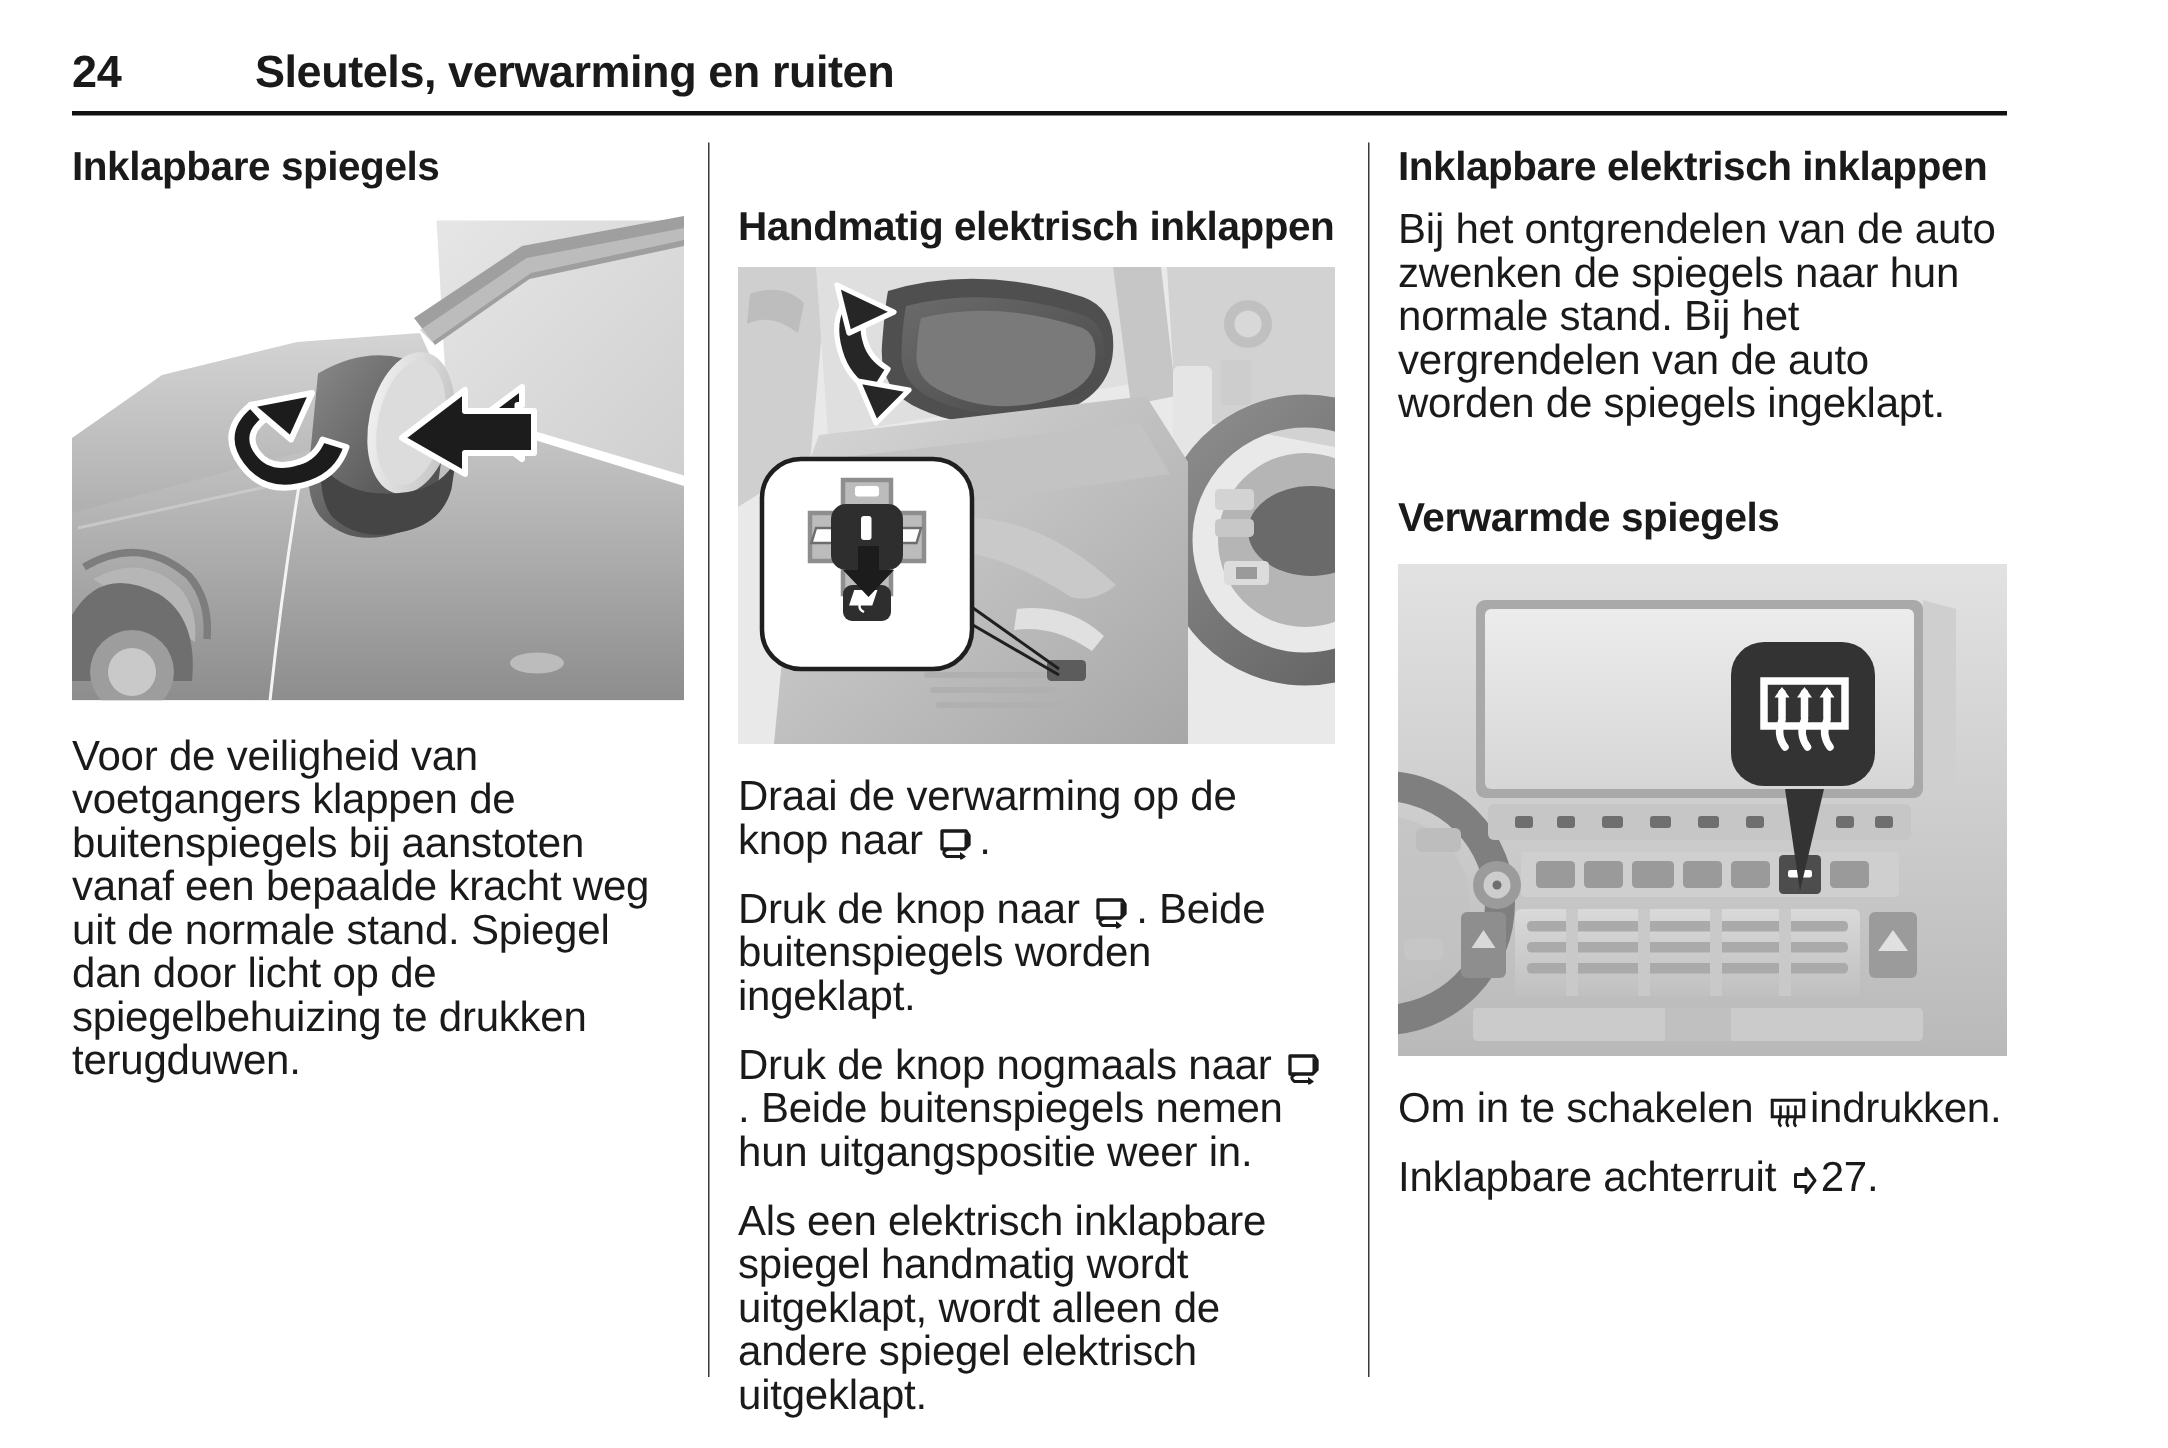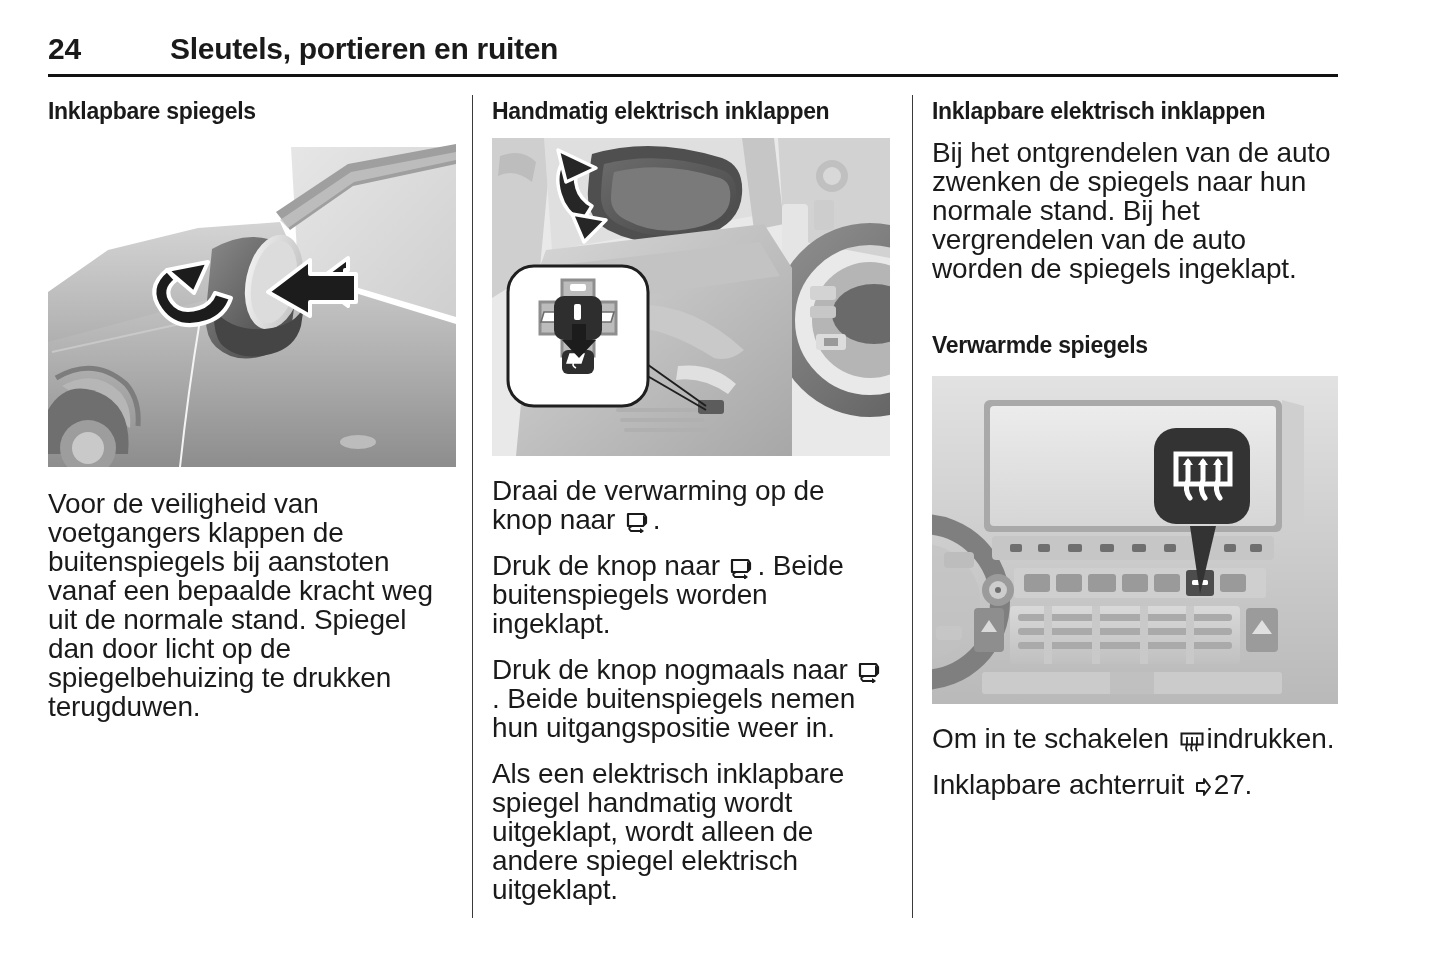--- a/index.html
+++ b/index.html
@@ -61,26 +61,26 @@
   }
   .col-sep.s1 { left: 472px; }
   .col-sep.s2 { left: 912px; }
 
   
   .column {
     position: absolute;
     top: 96px;
   }
   .col-left   { left: 48px;  width: 410px; }
-  .col-mid    { left: 492px; width: 400px; }
+  .col-mid    { left: 492px; width: 400px; margin-top: 40px; }
   .col-right  { left: 932px; width: 406px; }
 
   h2.section-title {
     margin: 0 0 16px 0;
-    font-size: 23px;
+    font-size: 27px;
     font-weight: bold;
     letter-spacing: -0.3px;
     line-height: 30px;
   }
   h2.section-title.tight { margin-bottom: 12px; }
 
   p.body {
     margin: 0 0 17px 0;
     font-size: 28px;
     line-height: 29px;
@@ -110,21 +110,21 @@
   }
   .icon-fold   { width: 26px; height: 22px; }
   .icon-defrost{ width: 26px; height: 21px; }
   .icon-xref   { width: 18px; height: 20px; vertical-align: -3px; }
 </style>
 </head>
 <body>
 
 <div class="page-header">
   <div class="page-number">24</div>
-  <div class="chapter-title">Sleutels, portieren en ruiten</div>
+  <div class="chapter-title">Sleutels, verwarming en ruiten</div>
 </div>
 <div class="header-rule"></div>
 
 <div class="col-sep s1"></div>
 <div class="col-sep s2"></div>
 
 <div class="column col-left">
   <h2 class="section-title">Inklapbare spiegels</h2>
 
   <div class="figure fig-left">

